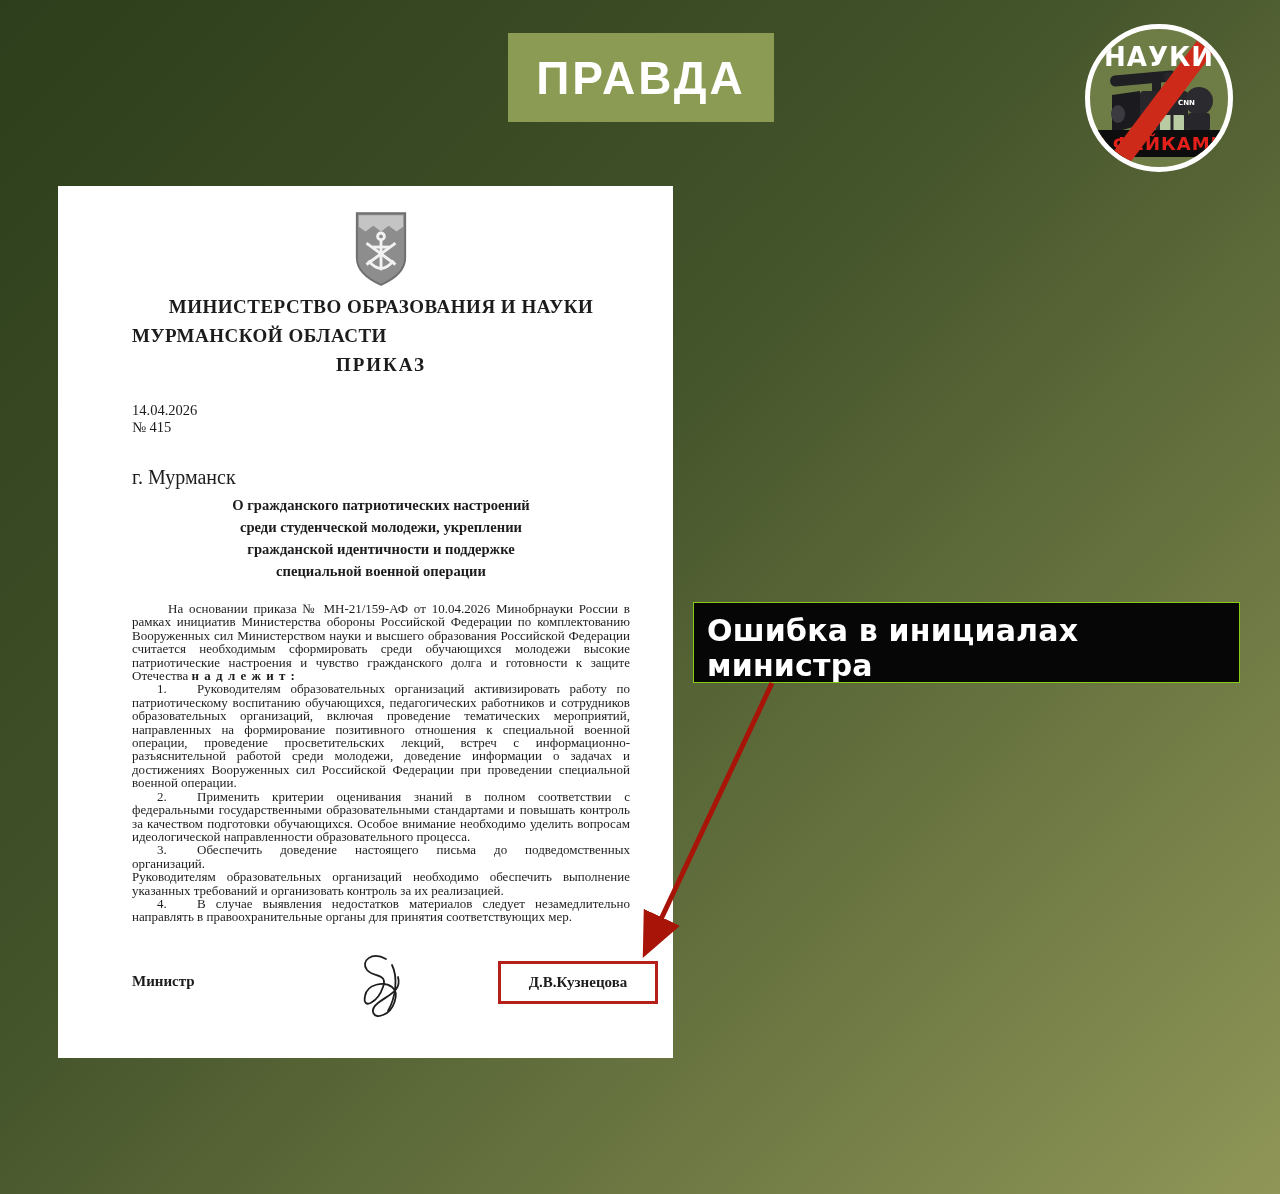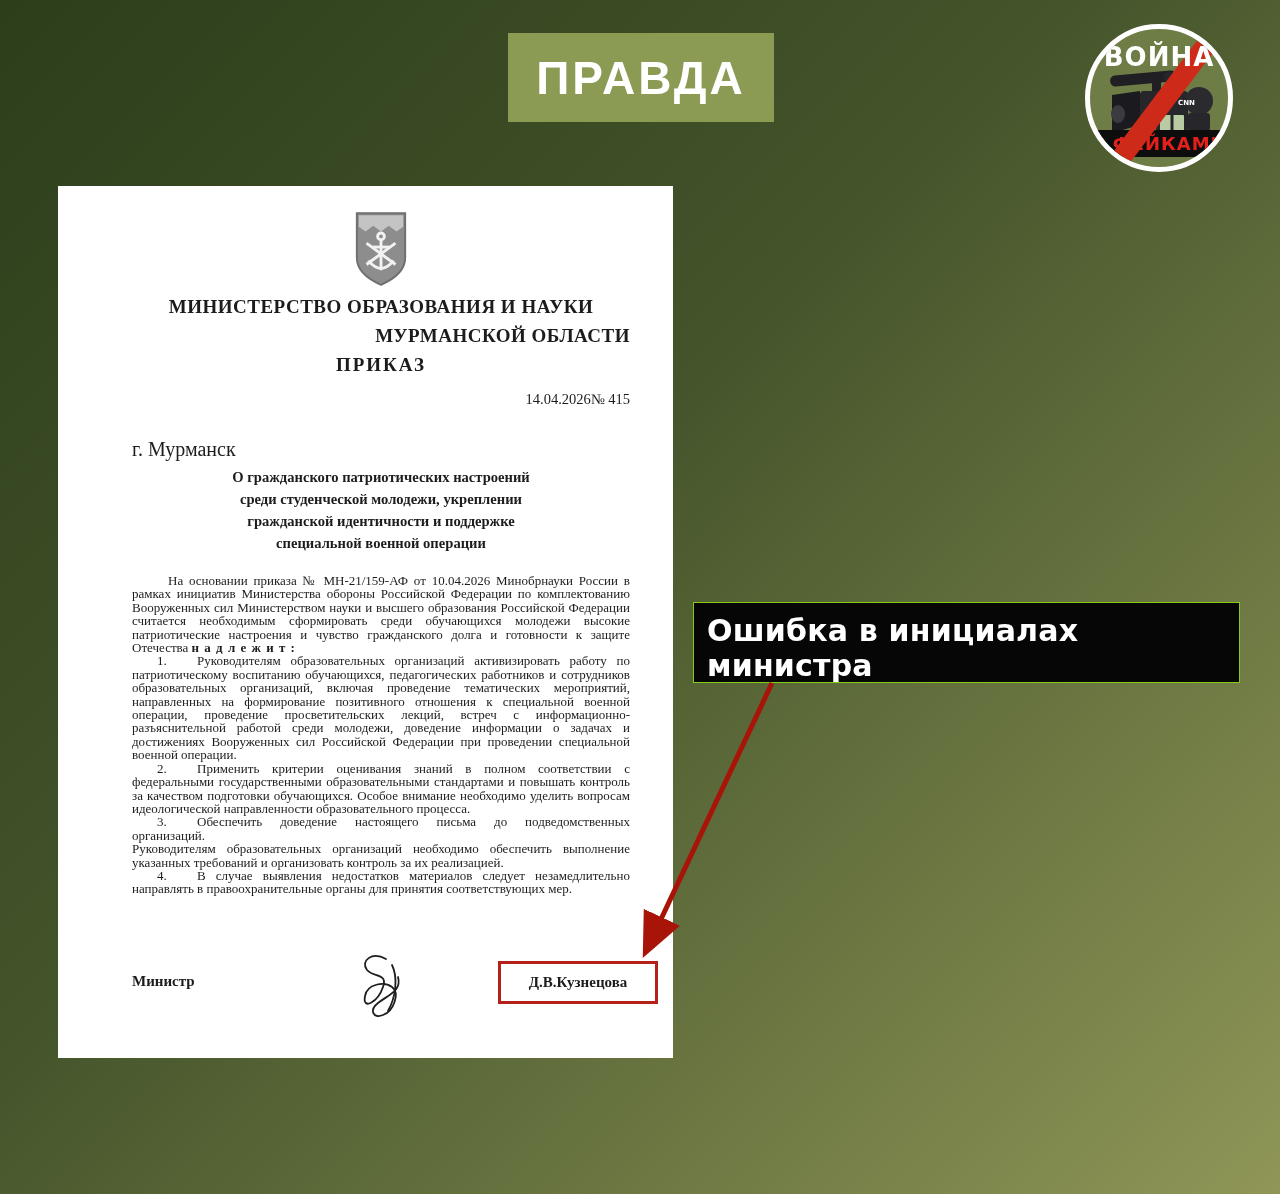--- a/index.html
+++ b/index.html
@@ -48,23 +48,23 @@
 
   
   .doc {
     position:absolute; left:58px; top:186px; width:615px; height:872px;
     background:#ffffff; color:#1c1c1c;
     font-family:"Liberation Serif", serif;
     padding:22px 43px 0 74px; overflow:hidden;
   }
   .coat { display:block; margin:2px auto 0; }
   .org-name { text-align:center; font-weight:bold; font-size:19px; line-height:29px; margin-top:4px; letter-spacing:0.5px; }
-  .org-region { text-align:right; font-weight:bold; font-size:19px; line-height:29px; letter-spacing:0.5px; }
+  .org-region { text-align:left; font-weight:bold; font-size:19px; line-height:29px; letter-spacing:0.5px; }
   .doc-type { text-align:center; font-weight:bold; font-size:19px; margin-top:4px; letter-spacing:2px; }
-  .date-row { display:flex; justify-content:flex-end; font-size:14.5px; margin-top:15px; }
+  .date-row { display:flex; justify-content:space-between; font-size:14.5px; margin-top:26px;flex-direction:column; }
   .city { text-align:left; font-size:20px; margin-top:30px; }
   .doc-title { text-align:center; font-weight:bold; font-size:14.6px; line-height:22px; margin-top:5px; }
   .body-text { margin-top:20px; }
   .par { font-size:13px; line-height:13.4px; text-align:justify; margin:0; }
   .par.intro { text-indent:36px; }
   .par.item { text-indent:25px; }
   .num { display:inline-block; width:40px; text-indent:0; }
   .emph { font-weight:bold; letter-spacing:1px; }
 
   .sig-row { position:absolute; left:74px; top:775px; width:498px; height:80px; }
@@ -87,21 +87,21 @@
   }
 
   .arrow-overlay { position:absolute; left:0; top:0; pointer-events:none; z-index:5; }
 </style>
 </head>
 <body>
 
 <div class="truth-banner">ПРАВДА</div>
 
 <div class="logo">
-  <div class="logo-title">ВОЙНА</div>
+  <div class="logo-title">НАУКИ</div>
   <svg class="logo-camera" width="118" height="78" viewBox="0 0 118 78">
     <rect x="8" y="4" width="66" height="11" rx="5" fill="#1f1f24" transform="rotate(-5 41 9)"></rect>
     <rect x="62" y="3" width="26" height="9" rx="4" fill="#26262b" transform="rotate(-3 75 7)"></rect>
     <rect x="50" y="11" width="9" height="16" fill="#1f1f24"></rect>
     <rect x="38" y="22" width="48" height="32" rx="4" fill="#26262b"></rect>
     <polygon points="10,26 38,22 38,56 10,64" fill="#1b1b1f"></polygon>
     <ellipse cx="16" cy="45" rx="7" ry="9" fill="#3a3a40"></ellipse>
     <circle cx="97" cy="32" r="14" fill="#2a2a2f"></circle>
     <rect x="86" y="44" width="22" height="18" rx="3" fill="#26262b"></rect>
     <rect x="56" y="44" width="28" height="28" rx="3" fill="#b9cba2" stroke="#26262b" stroke-width="4"></rect>

